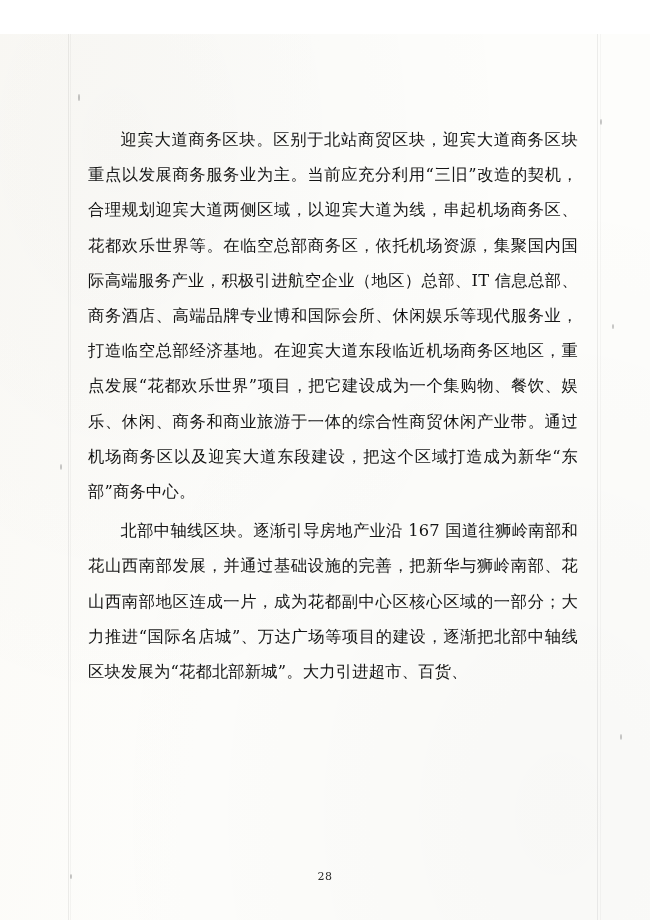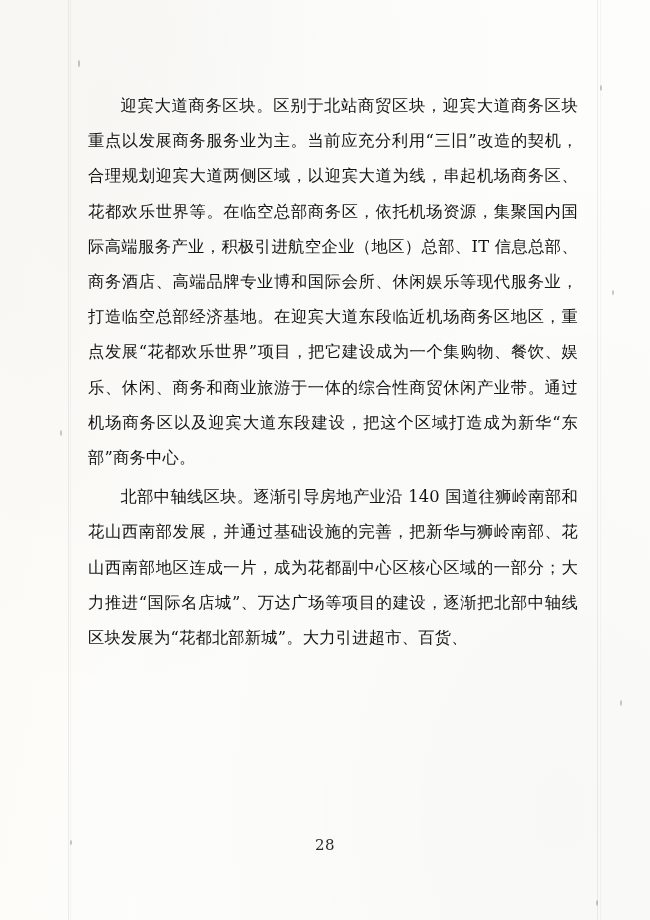--- a/index.html
+++ b/index.html
@@ -14,20 +14,21 @@
     color: #1a1a1a;
     position: relative;
     overflow: hidden;
   }
 
   
   .page {
     position: absolute;
     inset: 0;
     background: #fdfdfb;
+    margin-top: 34px;
   }
   .page::before {
     content: "";
     position: absolute;
     inset: 0;
     background:
       radial-gradient(ellipse at 18% 12%, rgba(0,0,0,0.018), rgba(0,0,0,0) 55%),
       radial-gradient(ellipse at 86% 88%, rgba(0,0,0,0.02), rgba(0,0,0,0) 60%),
       linear-gradient(100deg, rgba(250,248,243,0.6), rgba(255,255,255,0) 40%);
     pointer-events: none;
@@ -69,21 +70,21 @@
     letter-spacing: 0.2px;
     color: #141414;
   }
 
   .page-number {
     position: absolute;
     left: 0;
     right: 0;
     top: 836px;
     text-align: center;
-    font-size: 15px;
+    font-size: 11px;
     font-family: "DejaVu Serif", "Liberation Serif", serif;
     color: #2a2a2a;
     letter-spacing: 0.5px;
   }
 </style>
 </head>
 <body>
 
 <div class="page">
   <div class="scan-streak s1"></div>
@@ -94,17 +95,17 @@
   <div class="speck" style="left:78px;  top:60px;  width:2px; height:7px;"></div>
   <div class="speck" style="left:600px; top:85px;  width:2px; height:6px;"></div>
   <div class="speck" style="left:612px; top:290px; width:2px; height:5px;"></div>
   <div class="speck" style="left:60px;  top:430px; width:2px; height:6px;"></div>
   <div class="speck" style="left:620px; top:700px; width:2px; height:6px;"></div>
   <div class="speck" style="left:70px;  top:840px; width:2px; height:5px;"></div>
   <div class="speck" style="left:596px; top:900px; width:2px; height:6px;"></div>
 
   <div class="content">
     <p class="para">迎宾大道商务区块。区别于北站商贸区块，迎宾大道商务区块重点以发展商务服务业为主。当前应充分利用“三旧”改造的契机，合理规划迎宾大道两侧区域，以迎宾大道为线，串起机场商务区、花都欢乐世界等。在临空总部商务区，依托机场资源，集聚国内国际高端服务产业，积极引进航空企业（地区）总部、IT 信息总部、商务酒店、高端品牌专业博和国际会所、休闲娱乐等现代服务业，打造临空总部经济基地。在迎宾大道东段临近机场商务区地区，重点发展“花都欢乐世界”项目，把它建设成为一个集购物、餐饮、娱乐、休闲、商务和商业旅游于一体的综合性商贸休闲产业带。通过机场商务区以及迎宾大道东段建设，把这个区域打造成为新华“东部”商务中心。</p>
-    <p class="para">北部中轴线区块。逐渐引导房地产业沿 140 国道往狮岭南部和花山西南部发展，并通过基础设施的完善，把新华与狮岭南部、花山西南部地区连成一片，成为花都副中心区核心区域的一部分；大力推进“国际名店城”、万达广场等项目的建设，逐渐把北部中轴线区块发展为“花都北部新城”。大力引进超市、百货、</p>
+    <p class="para">北部中轴线区块。逐渐引导房地产业沿 167 国道往狮岭南部和花山西南部发展，并通过基础设施的完善，把新华与狮岭南部、花山西南部地区连成一片，成为花都副中心区核心区域的一部分；大力推进“国际名店城”、万达广场等项目的建设，逐渐把北部中轴线区块发展为“花都北部新城”。大力引进超市、百货、</p>
   </div>
 
   <div class="page-number">28</div>
 </div>
 
 </body></html>

